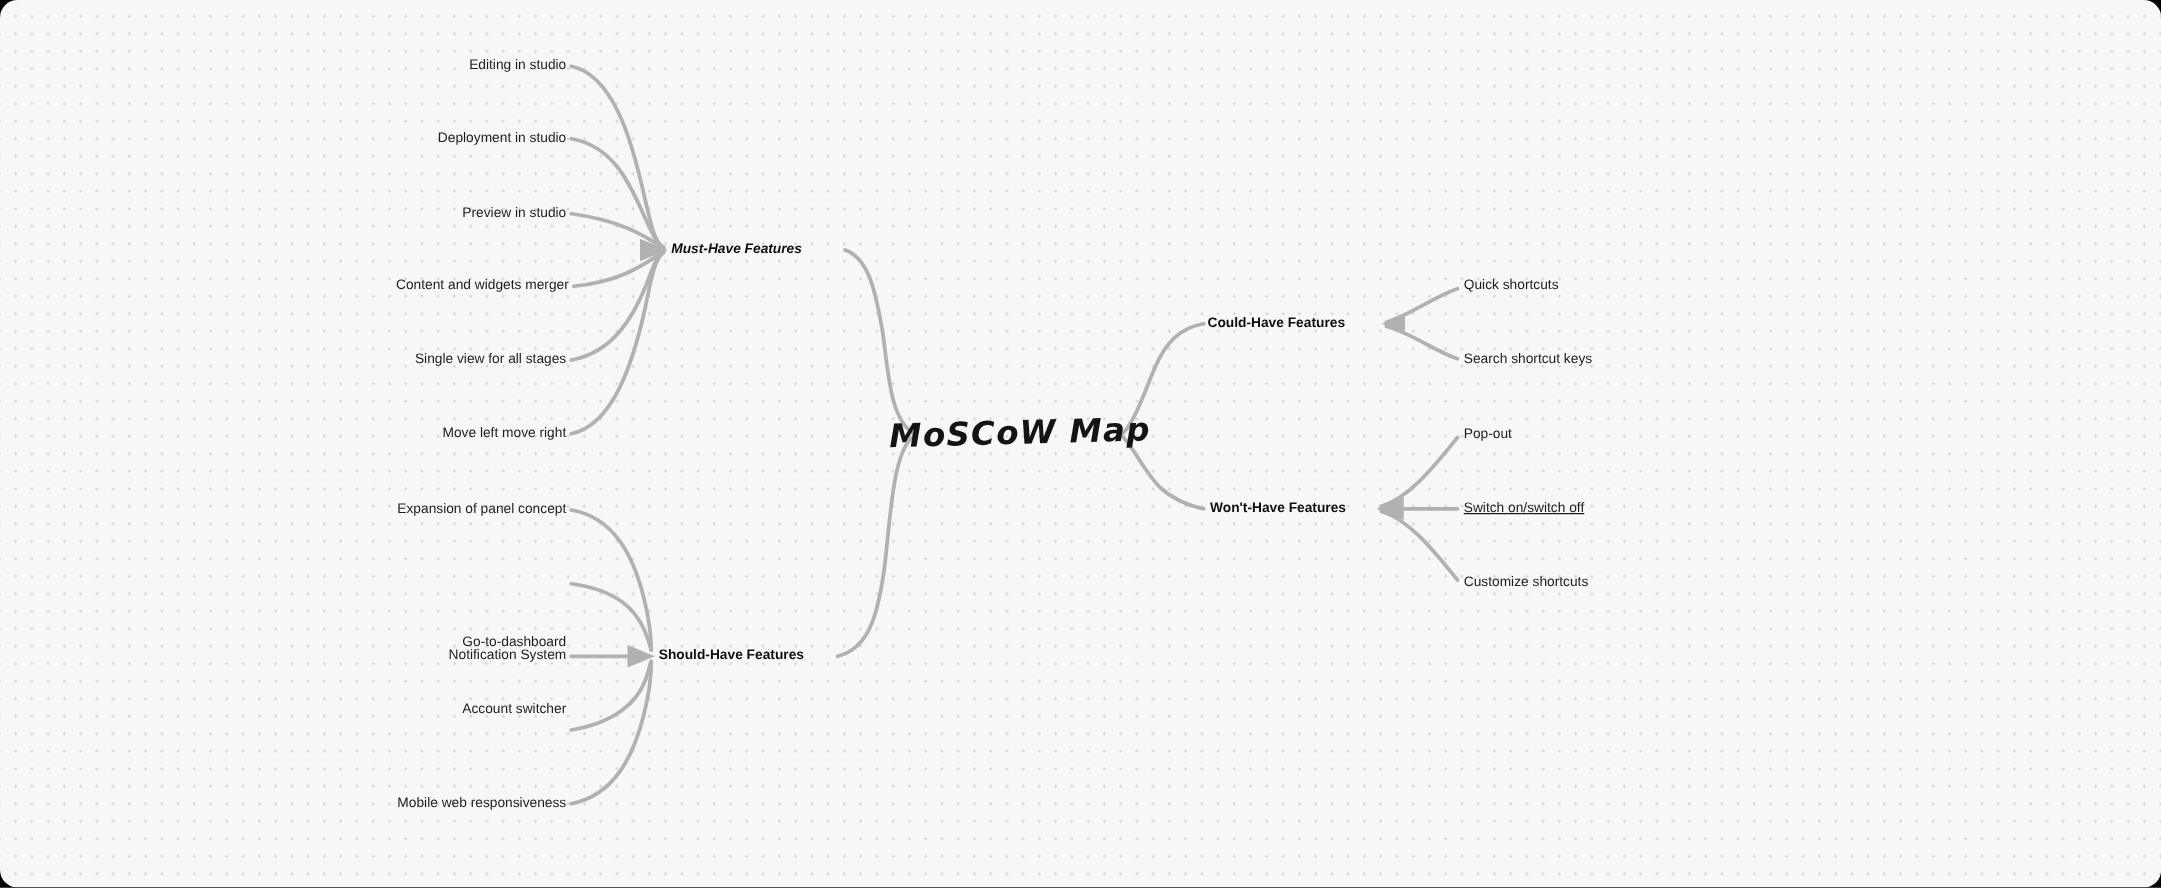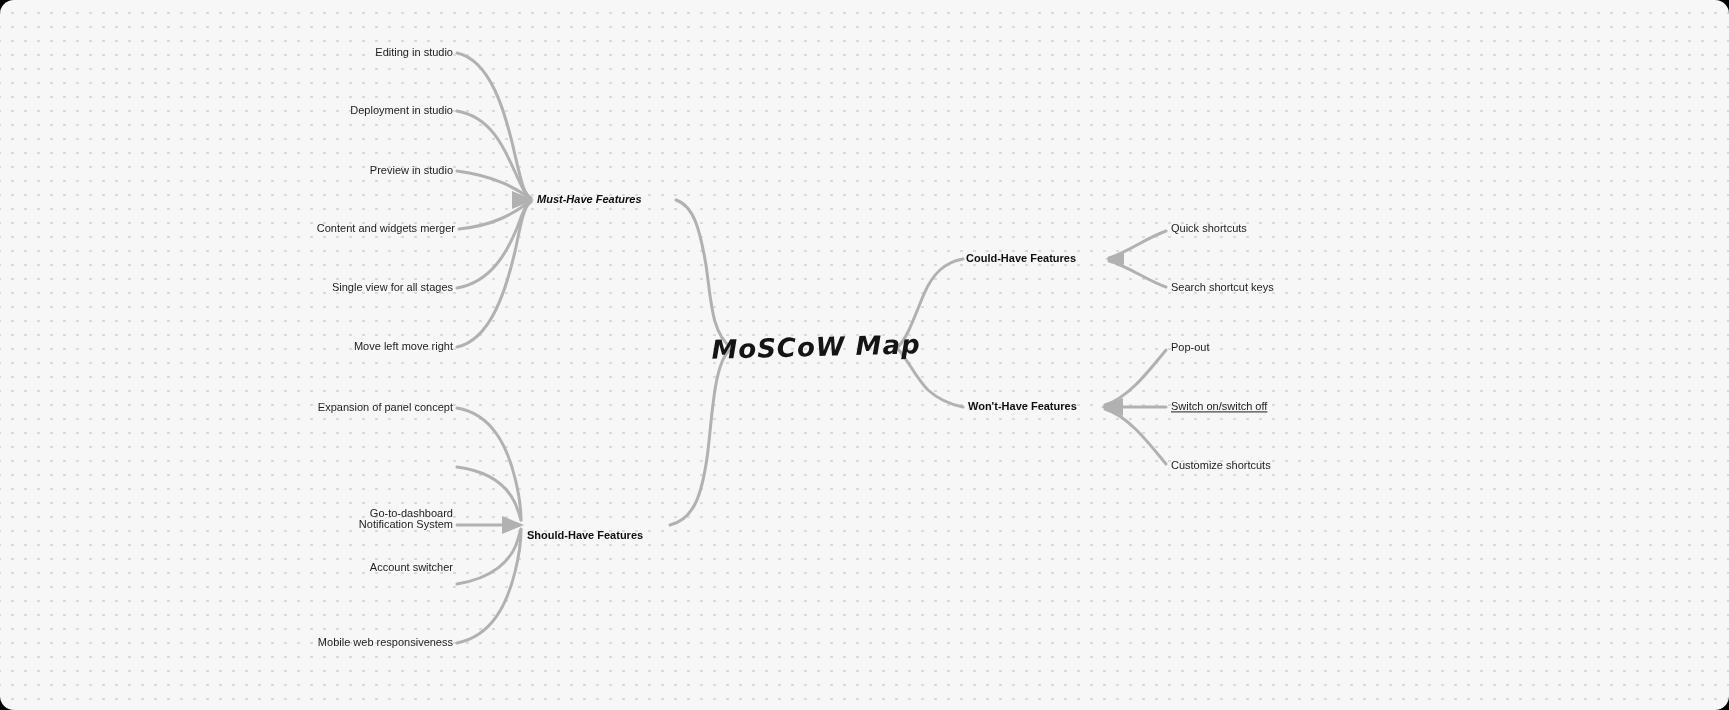--- a/index.html
+++ b/index.html
@@ -89,21 +89,21 @@
 
     <polygon class="wedge" points="534,200 512,191 512,209"></polygon>
     <polygon class="wedge" points="524,525 502,516 502,534"></polygon>
     <polygon class="wedge" points="1105,259 1124,253 1124,265"></polygon>
     <polygon class="wedge" points="1101,407 1123,398 1123,416"></polygon>
   </svg>
 
   <div class="root-node" style="left:816px; top:347px;">MoSCoW Map</div>
 
   <div class="node branch" style="left:537px; top:200px;font-style:italic;">Must-Have Features</div>
-  <div class="node branch" style="left:527px; top:536px;">Should-Have Features</div>
+  <div class="node branch" style="left:527px; top:525px;">Should-Have Features</div>
 
   <div class="node branch" style="left:966px; top:259px;">Could-Have Features</div>
   <div class="node branch" style="left:968px; top:407px;">Won't-Have Features</div>
 
   <div class="node leaf-left" style="right:1276px; top:53px;">Editing in studio</div>
   <div class="node leaf-left" style="right:1276px; top:111px;margin-left:24px;">Deployment in studio</div>
   <div class="node leaf-left" style="right:1276px; top:171px;">Preview in studio</div>
   <div class="node leaf-left" style="right:1274px; top:229px;">Content and widgets merger</div>
   <div class="node leaf-left" style="right:1276px; top:288px;">Single view for all stages</div>
   <div class="node leaf-left" style="right:1276px; top:347px;">Move left move right</div>

